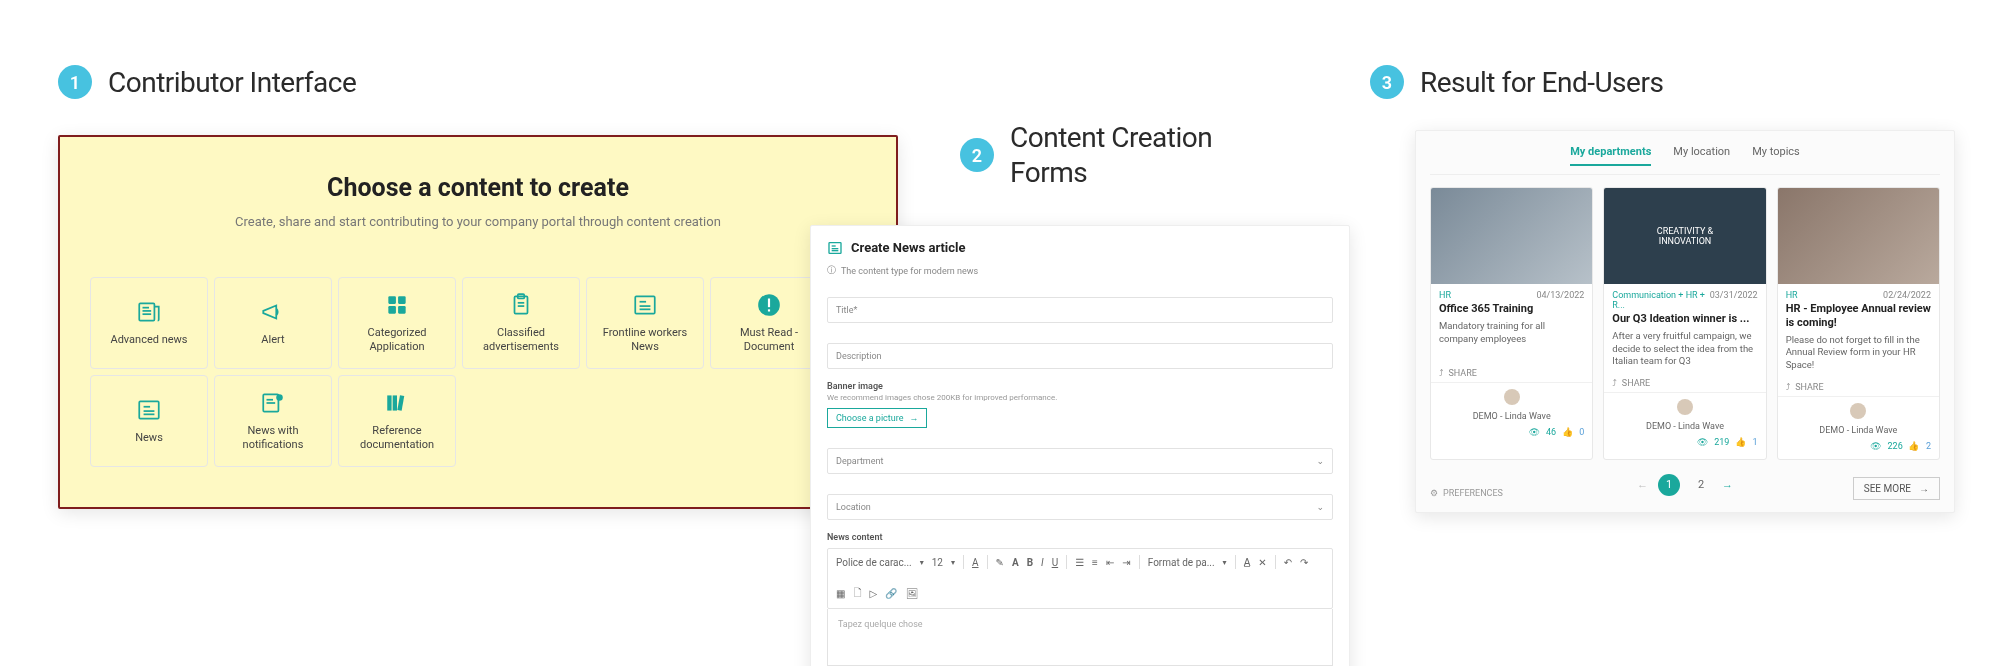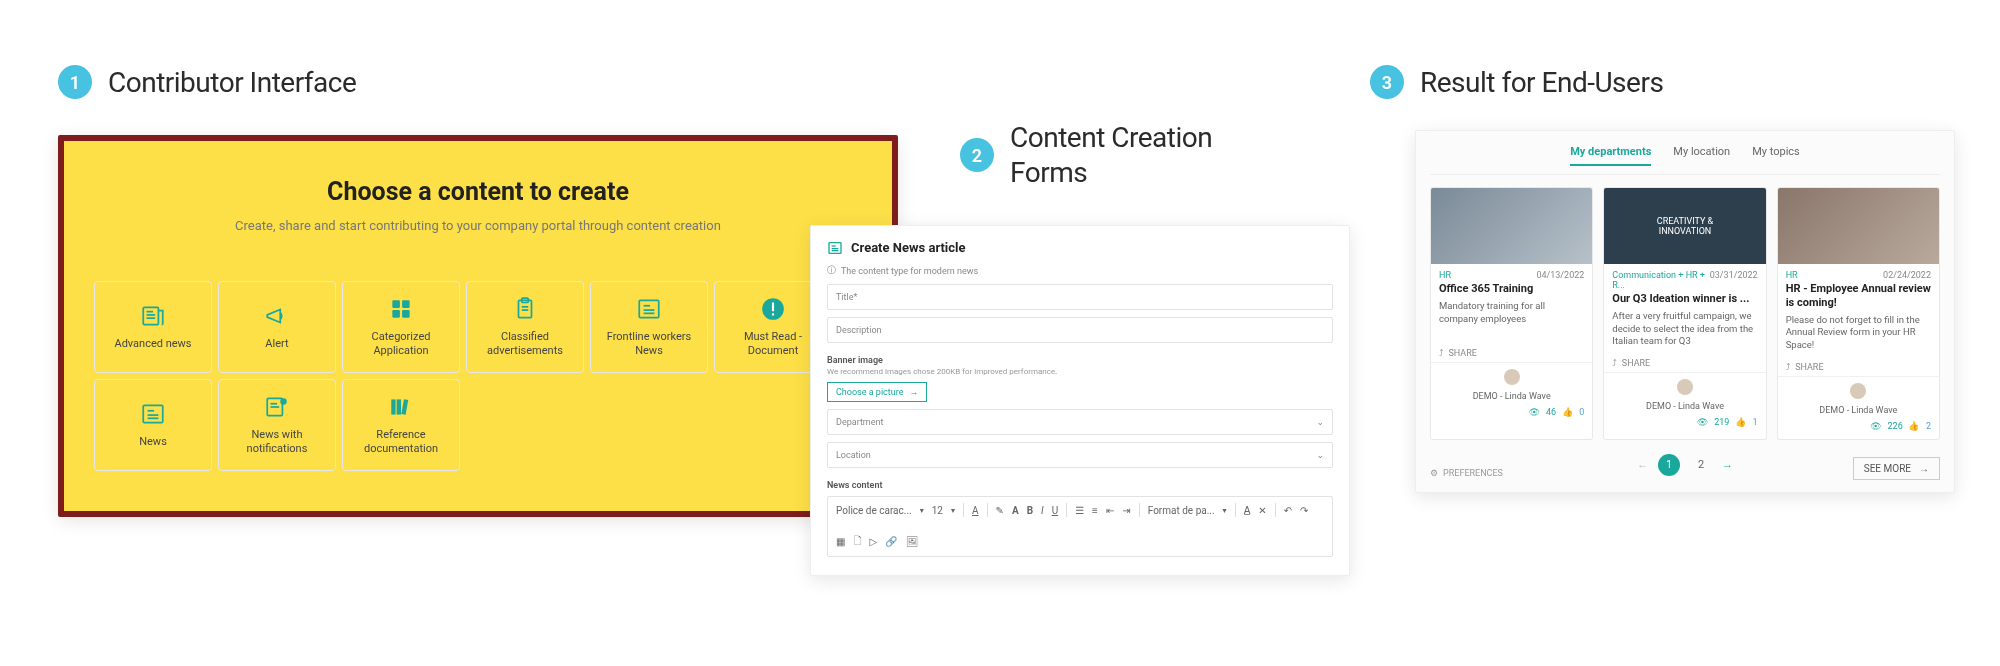--- a/index.html
+++ b/index.html
@@ -16,21 +16,21 @@
   width: 34px; height: 34px; border-radius: 50%;
   background: #47c2e0; color: #fff; font-weight: 600;
   display: flex; align-items: center; justify-content: center;
   font-size: 18px;
 }
 .stage-title { font-size: 28px; color: #2b2b2b; font-weight: 400; letter-spacing: -0.5px; }
 
 
 .panel1 {
   position: absolute; left: 58px; top: 135px; width: 840px;
-  background: #fde047; border: 6px solid #7f1d1d; border-radius: 2px;
+  background: #fef9c3; border: 2px solid #7f1d1d; border-radius: 2px;
   box-shadow: 0 4px 18px rgba(0,0,0,0.10); padding: 36px 30px 40px;
 }
 .panel1 h2 { text-align: center; font-size: 25px; font-weight: 700; color: #222; }
 .panel1 .sub { text-align: center; font-size: 13px; color: #777; margin-top: 12px; }
 .tiles { display: flex; flex-wrap: wrap; gap: 6px; justify-content: flex-start; margin-top: 48px; }
 .tile {
   width: 118px; height: 92px; border: 1px solid #e6e6e6; border-radius: 4px;
   display: flex; flex-direction: column; align-items: center; justify-content: center;
   gap: 8px; cursor: pointer; padding: 6px;
 }
@@ -46,21 +46,21 @@
 
 .panel2 {
   position: absolute; left: 810px; top: 225px; width: 540px;
   background: #fff; border: 1px solid #eee; border-radius: 2px;
   box-shadow: 0 4px 18px rgba(0,0,0,0.10); padding: 14px 16px 18px;
   font-size: 10px; color: #444;
 }
 .panel2 .form-title { display: flex; align-items: flex-start; gap: 8px; font-weight: 700; font-size: 13px; color: #222; }
 .panel2 .form-title .ic { color: #1aa89c; font-size: 16px; }
 .panel2 .hint { font-size: 9px; color: #888; margin-top: 8px; display: flex; align-items: center; gap: 5px; }
-.panel2 .field { border: 1px solid #e2e2e2; border-radius: 2px; padding: 7px 8px; margin-top: 7px; font-size: 9px; color: #888; display:flex; justify-content:space-between; align-items:center;}
+.panel2 .field { border: 1px solid #e2e2e2; border-radius: 2px; padding: 7px 8px; margin-top: 20px; font-size: 9px; color: #888; display:flex; justify-content:space-between; align-items:center;}
 .panel2 .sec-label { font-size: 9px; color: #555; margin-top: 12px; font-weight:600;}
 .panel2 .micro { font-size: 8px; color: #999; margin-top: 2px; }
 .panel2 .pic-btn {
   display: inline-flex; align-items:center; gap:6px;
   border: 1px solid #1aa89c; color: #1aa89c; padding: 4px 8px; font-size: 9px; margin-top: 6px; cursor:pointer;
 }
 .panel2 .toolbar {
   border: 1px solid #e2e2e2; border-radius: 2px; margin-top: 6px;
   display:flex; flex-wrap:wrap; align-items:center; gap:8px; padding:6px 8px; font-size:10px; color:#666;
 }
@@ -76,21 +76,21 @@
   box-shadow: 0 4px 18px rgba(0,0,0,0.10); padding: 14px 14px 16px;
 }
 .tabs { display:flex; gap:22px; justify-content:center; font-size:11px; color:#666; border-bottom:1px solid #eee; padding-bottom:8px; }
 .tabs .tab { cursor:pointer; padding-bottom:6px; }
 .tabs .tab.active { color:#1aa89c; font-weight:700; border-bottom:2px solid #1aa89c; }
 .cards { display:flex; gap:10px; margin-top:12px; }
 .card {
   flex:1; background:#fff; border:1px solid #e8e8e8; border-radius:3px;
   display:flex; flex-direction:column; overflow:hidden; font-size:10px;
 }
-.card .thumb { height:76px; background:#cfd6db; display:flex; align-items:center; justify-content:center; color:#fff; font-size:9px; text-align:center;}
+.card .thumb { height:96px; background:#cfd6db; display:flex; align-items:center; justify-content:center; color:#fff; font-size:9px; text-align:center;}
 .thumb.t1 { background: linear-gradient(135deg,#7a8a98,#b7c1c9); }
 .thumb.t2 { background: #2d3f4d; }
 .thumb.t3 { background: linear-gradient(135deg,#8a766a,#b9a99d); }
 .card .meta { display:flex; justify-content:space-between; padding:6px 8px 0; font-size:9px; }
 .card .meta .cat { color:#1aa89c; }
 .card .meta .date { color:#888; }
 .card .ctitle { font-weight:700; padding:2px 8px 0; font-size:11px; color:#222; line-height:1.25;}
 .card .cdesc { padding:4px 8px; color:#666; font-size:9.5px; line-height:1.35; min-height:48px;}
 .card .share { padding:4px 8px; color:#888; font-size:9px; display:flex; align-items:center; gap:5px; cursor:pointer;}
 .card .author { padding:6px 8px 8px; border-top:1px solid #f0f0f0; display:flex; align-items:center; gap:6px; font-size:9px; color:#666;flex-direction:column; }
@@ -284,20 +284,21 @@
     <span class="sep"></span>
     <span>↶</span>
     <span>↷</span>
     <div style="flex-basis:100%;height:0"></div>
     <span>▦</span>
     <span>🗋</span>
     <span>▷</span>
     <span>🔗</span>
     <span>🖼</span>
   </div>
+  <div class="editor">Tapez quelque chose</div>
 </div>
 
 <div class="stage-label lbl3">
   <div class="stage-num">3</div>
   <div class="stage-title">Result for End-Users</div>
 </div>
 
 <div class="panel3">
   <div class="tabs" id="tabs">
       <span class="tab active">My departments</span>

